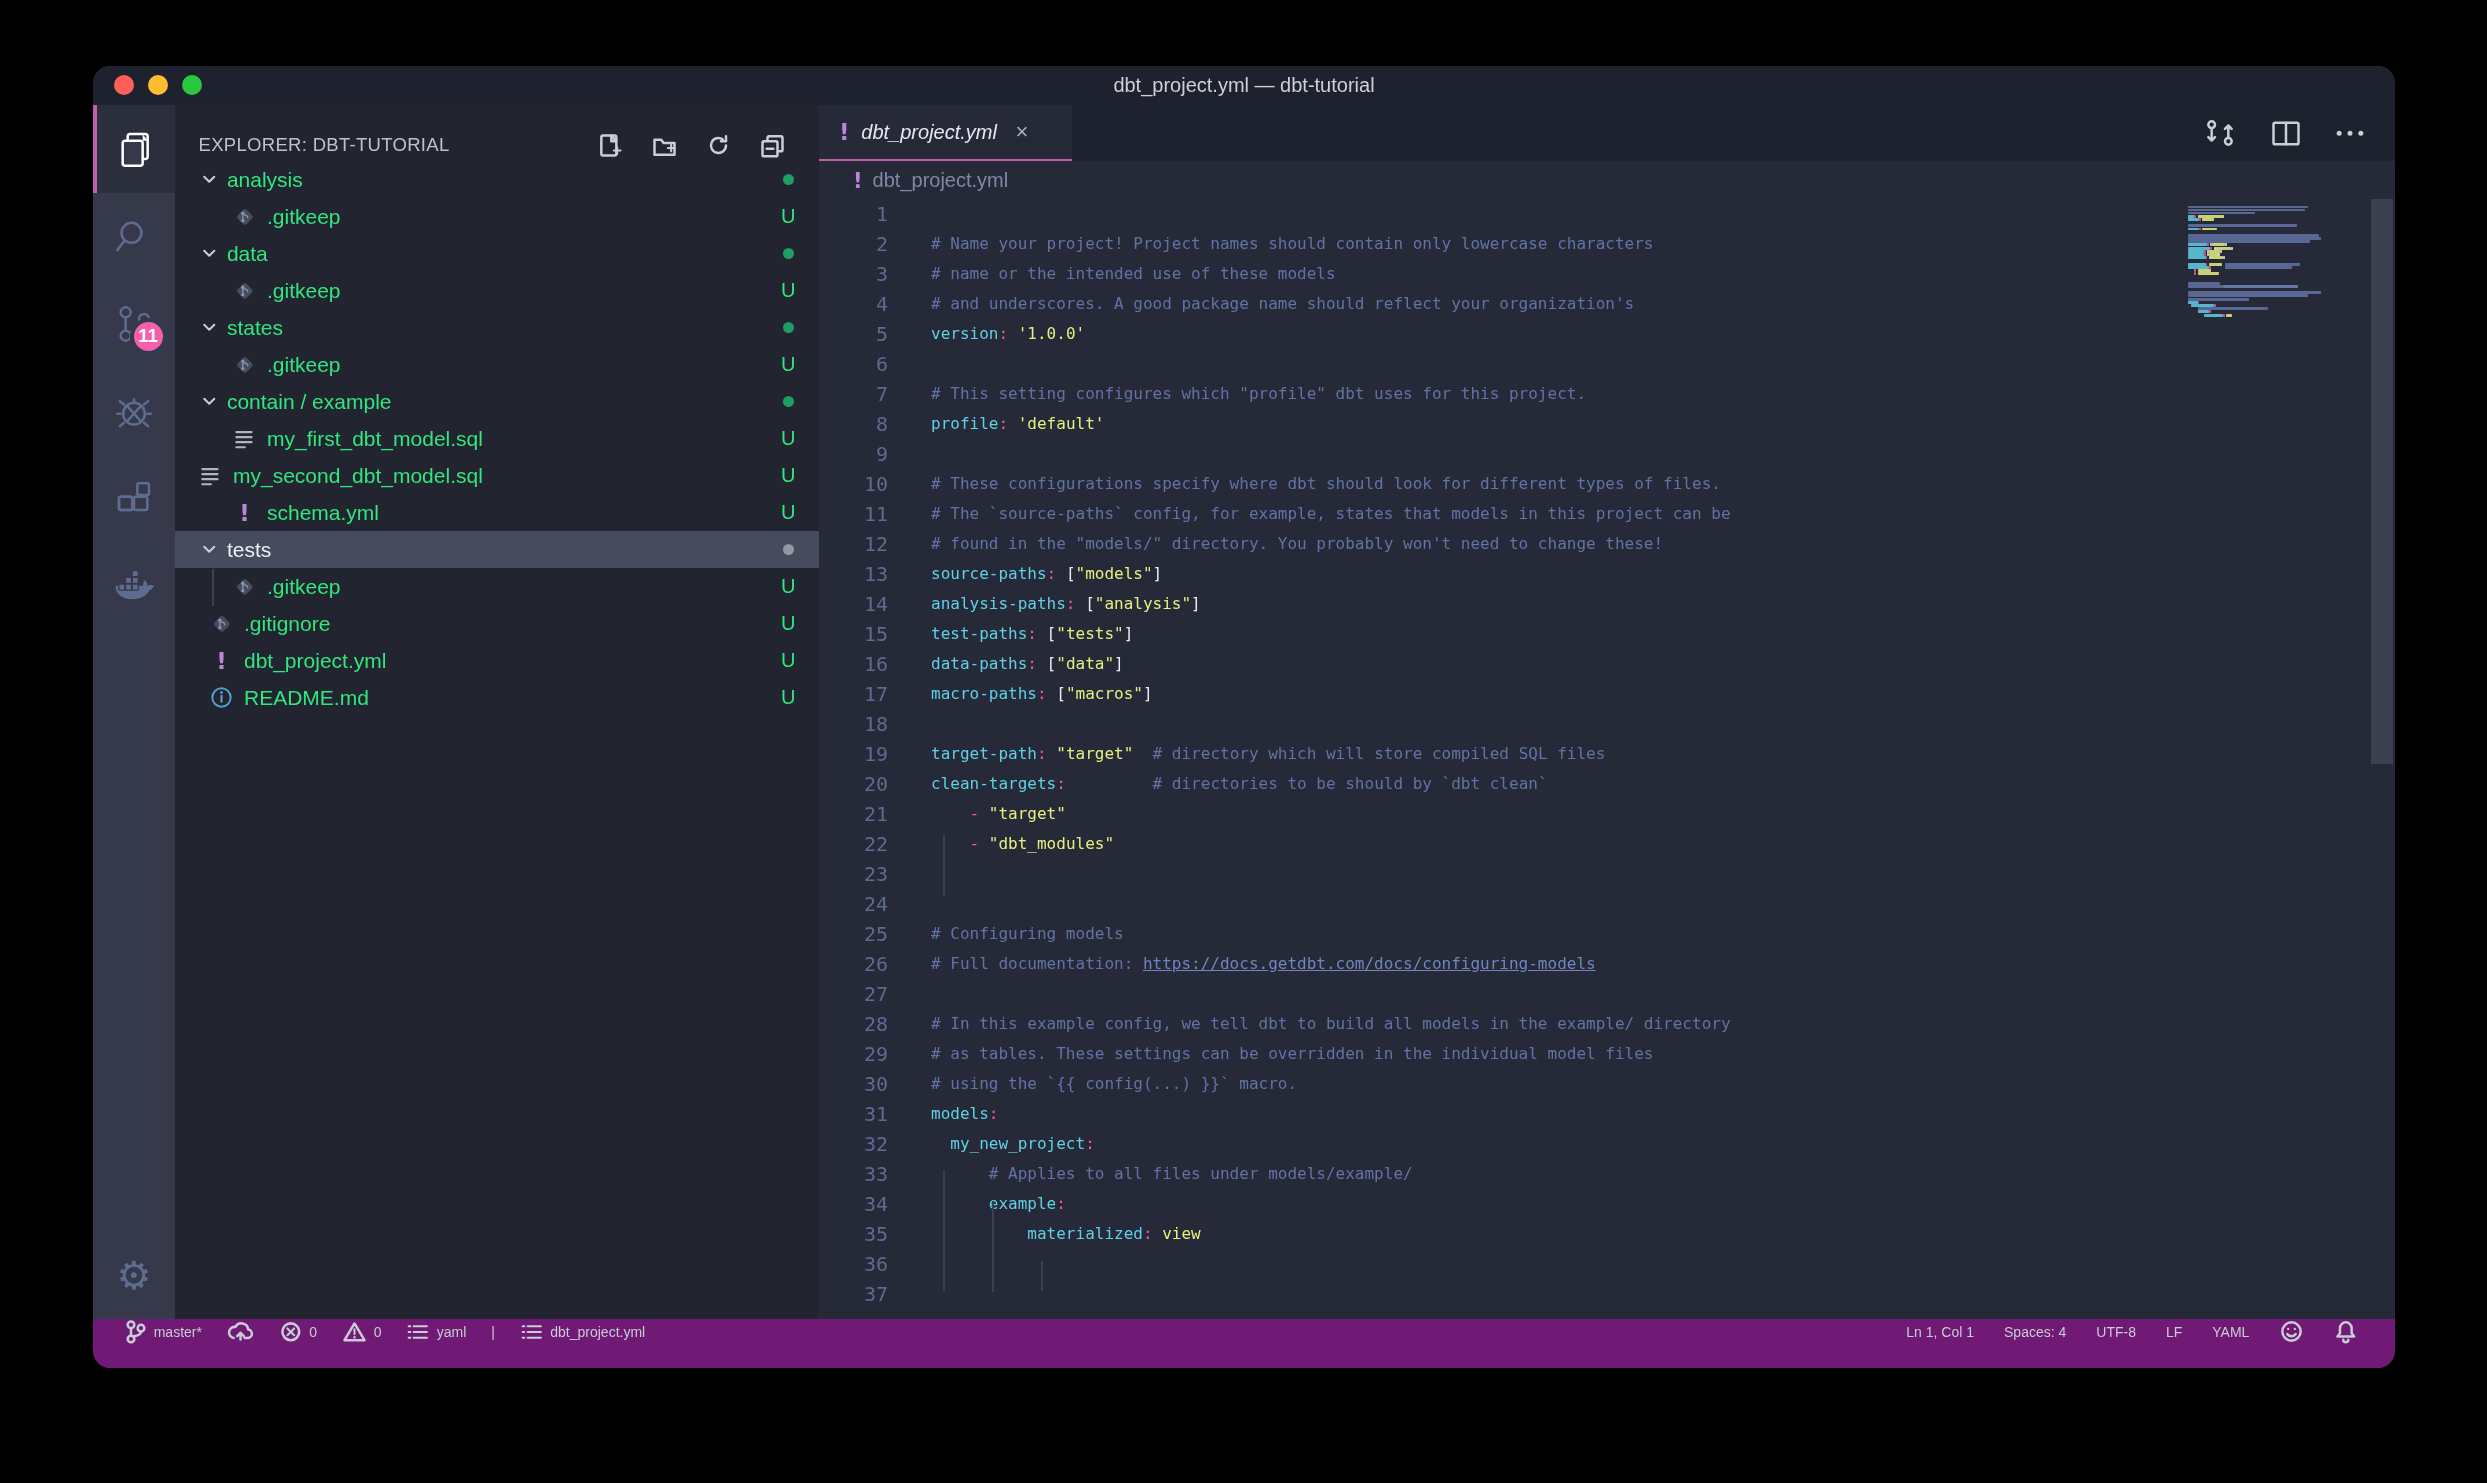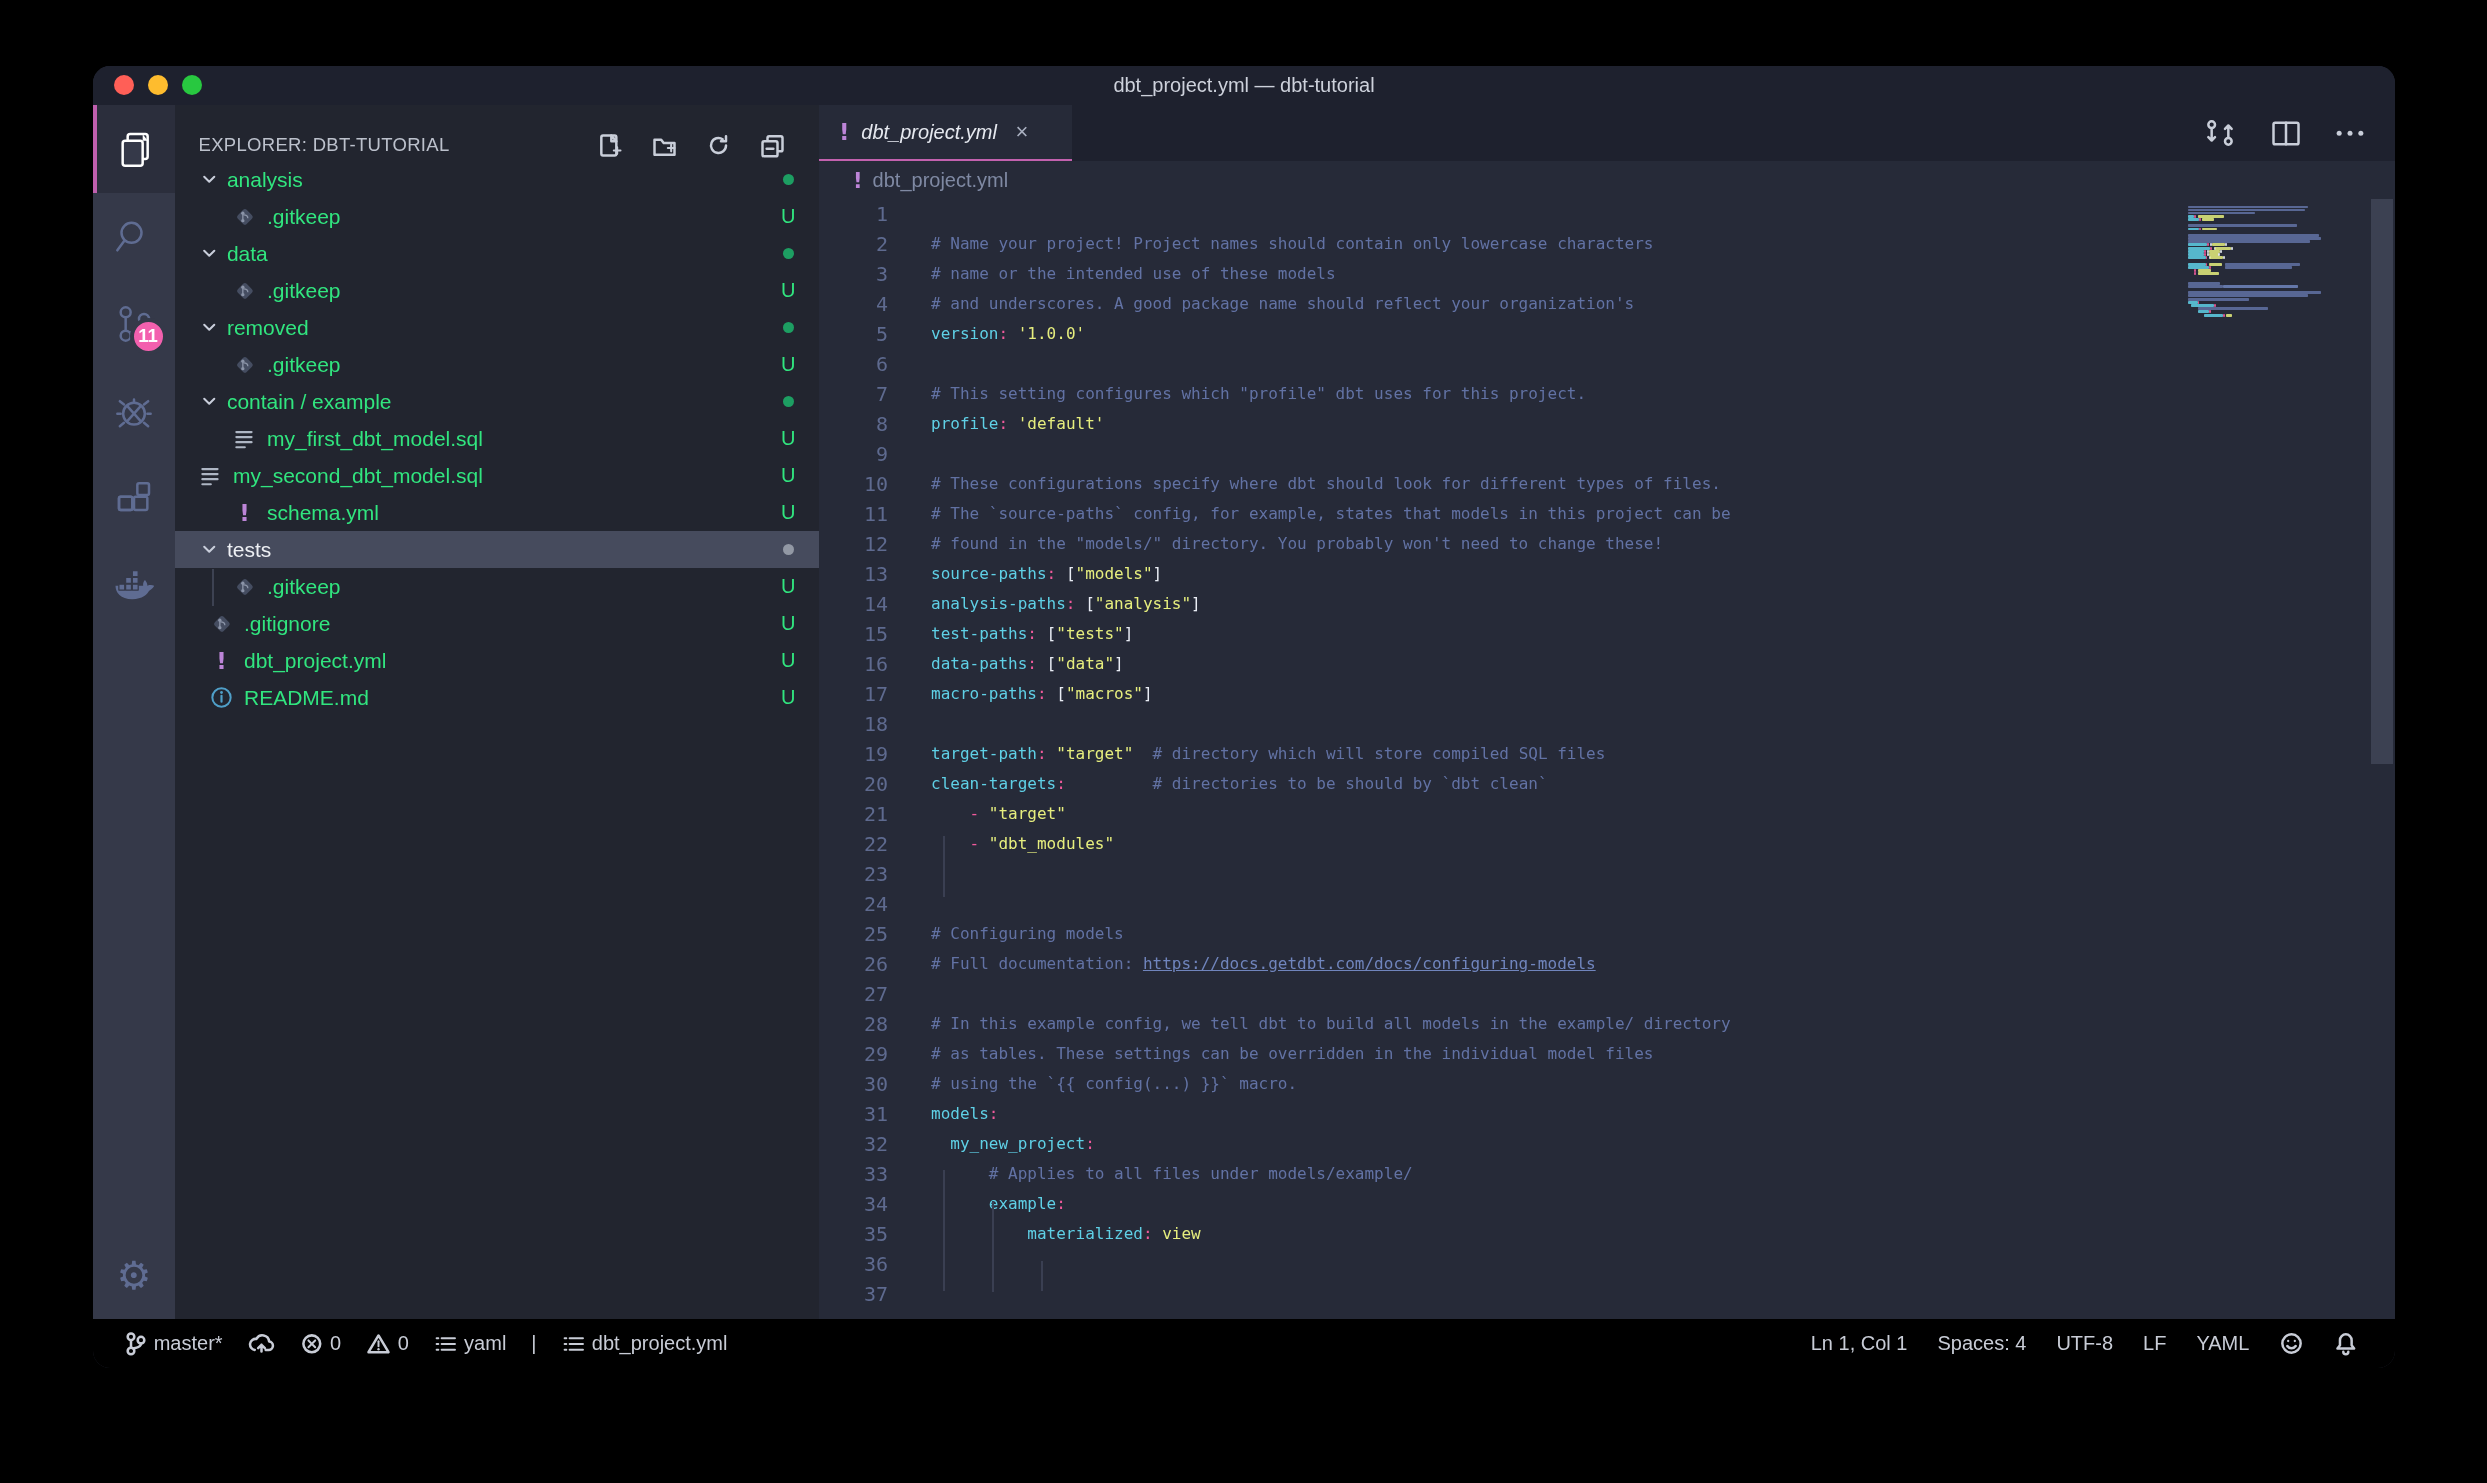--- a/index.html
+++ b/index.html
@@ -59,22 +59,22 @@
   .tok-c { color:#6272a4; } .tok-k { color:#5fd0e6; } .tok-p { color:#f25a9c; }
   .tok-s { color:#e6ee7e; } .tok-w { color:#e9edf5; } .tok-t { color:#cfd3df; }
   .tok-l { color:#7085bd; text-decoration:underline; }
   .guide { position:absolute; width:1.7px; background:#3a3f52; }
   
   .minimap { position:absolute; left:1369px; top:3.4px; width:148px; }
   .mm-line { position:absolute; height:2.5px; }
   .mm-bar { position:absolute; height:2.5px; border-radius:0.8px; opacity:.85; }
   .scrollbar { position:absolute; right:1.7px; top:0; width:22px; height:565px; background:rgba(118,126,152,.28); }
   
-  .statusbar { position:absolute; left:0; bottom:0; width:100%; height:49px; background:#000000;
-               display:flex; align-items:center; justify-content:space-between; color:#c8ccd6; font-size:20px; }
+  .statusbar { position:absolute; left:0; bottom:0; width:100%; height:49px; background:#701a75;
+               display:flex; align-items:flex-start; justify-content:space-between; color:#c8ccd6; font-size:14px; }
   .sb-left, .sb-right { display:flex; align-items:center; }
   .sb-left { margin-left:32px; gap:25px; }
   .sb-right { margin-right:37px; gap:30px; }
   .status-item { display:flex; align-items:center; gap:6.7px; }
   svg { display:block; }
 </style>
 </head>
 <body>
 
 <div class="window">
@@ -231,21 +231,21 @@
             </span>
             <span class="tr-label">.gitkeep</span>
             <span class="tr-badge">U</span>
           </div>
           <div class="tree-row" style="padding-left: 25px;">
             <span class="chev">
               <svg width="18.5" height="18.5" viewBox="0 0 22 22" fill="none" stroke="#c9cedb" stroke-width="3" stroke-linecap="round" stroke-linejoin="round">
                 <path d="M5 8 l6 6 l6 -6" stroke-width="2.4"></path>
               </svg>
             </span>
-            <span class="tr-label ">removed</span>
+            <span class="tr-label ">states</span>
             <span class="tr-dot" style="background:#1d9e62"></span>
           </div>
           <div class="tree-row" style="padding-left: 57px;">
             <span class="tr-icon">
               <svg width="25" height="25" viewBox="0 0 30 30">
                 <rect x="8" y="8" width="15" height="15" rx="3" transform="rotate(45 15.5 15.5)" fill="#454d61"></rect>
                 <circle cx="13" cy="11" r="2" fill="#8b94a8"></circle>
                 <circle cx="13" cy="20" r="2" fill="#8b94a8"></circle>
                 <path d="M13 12 v7 M14 13 q5 0 5 4" stroke="#8b94a8" stroke-width="1.6" fill="none"></path>
               </svg>

